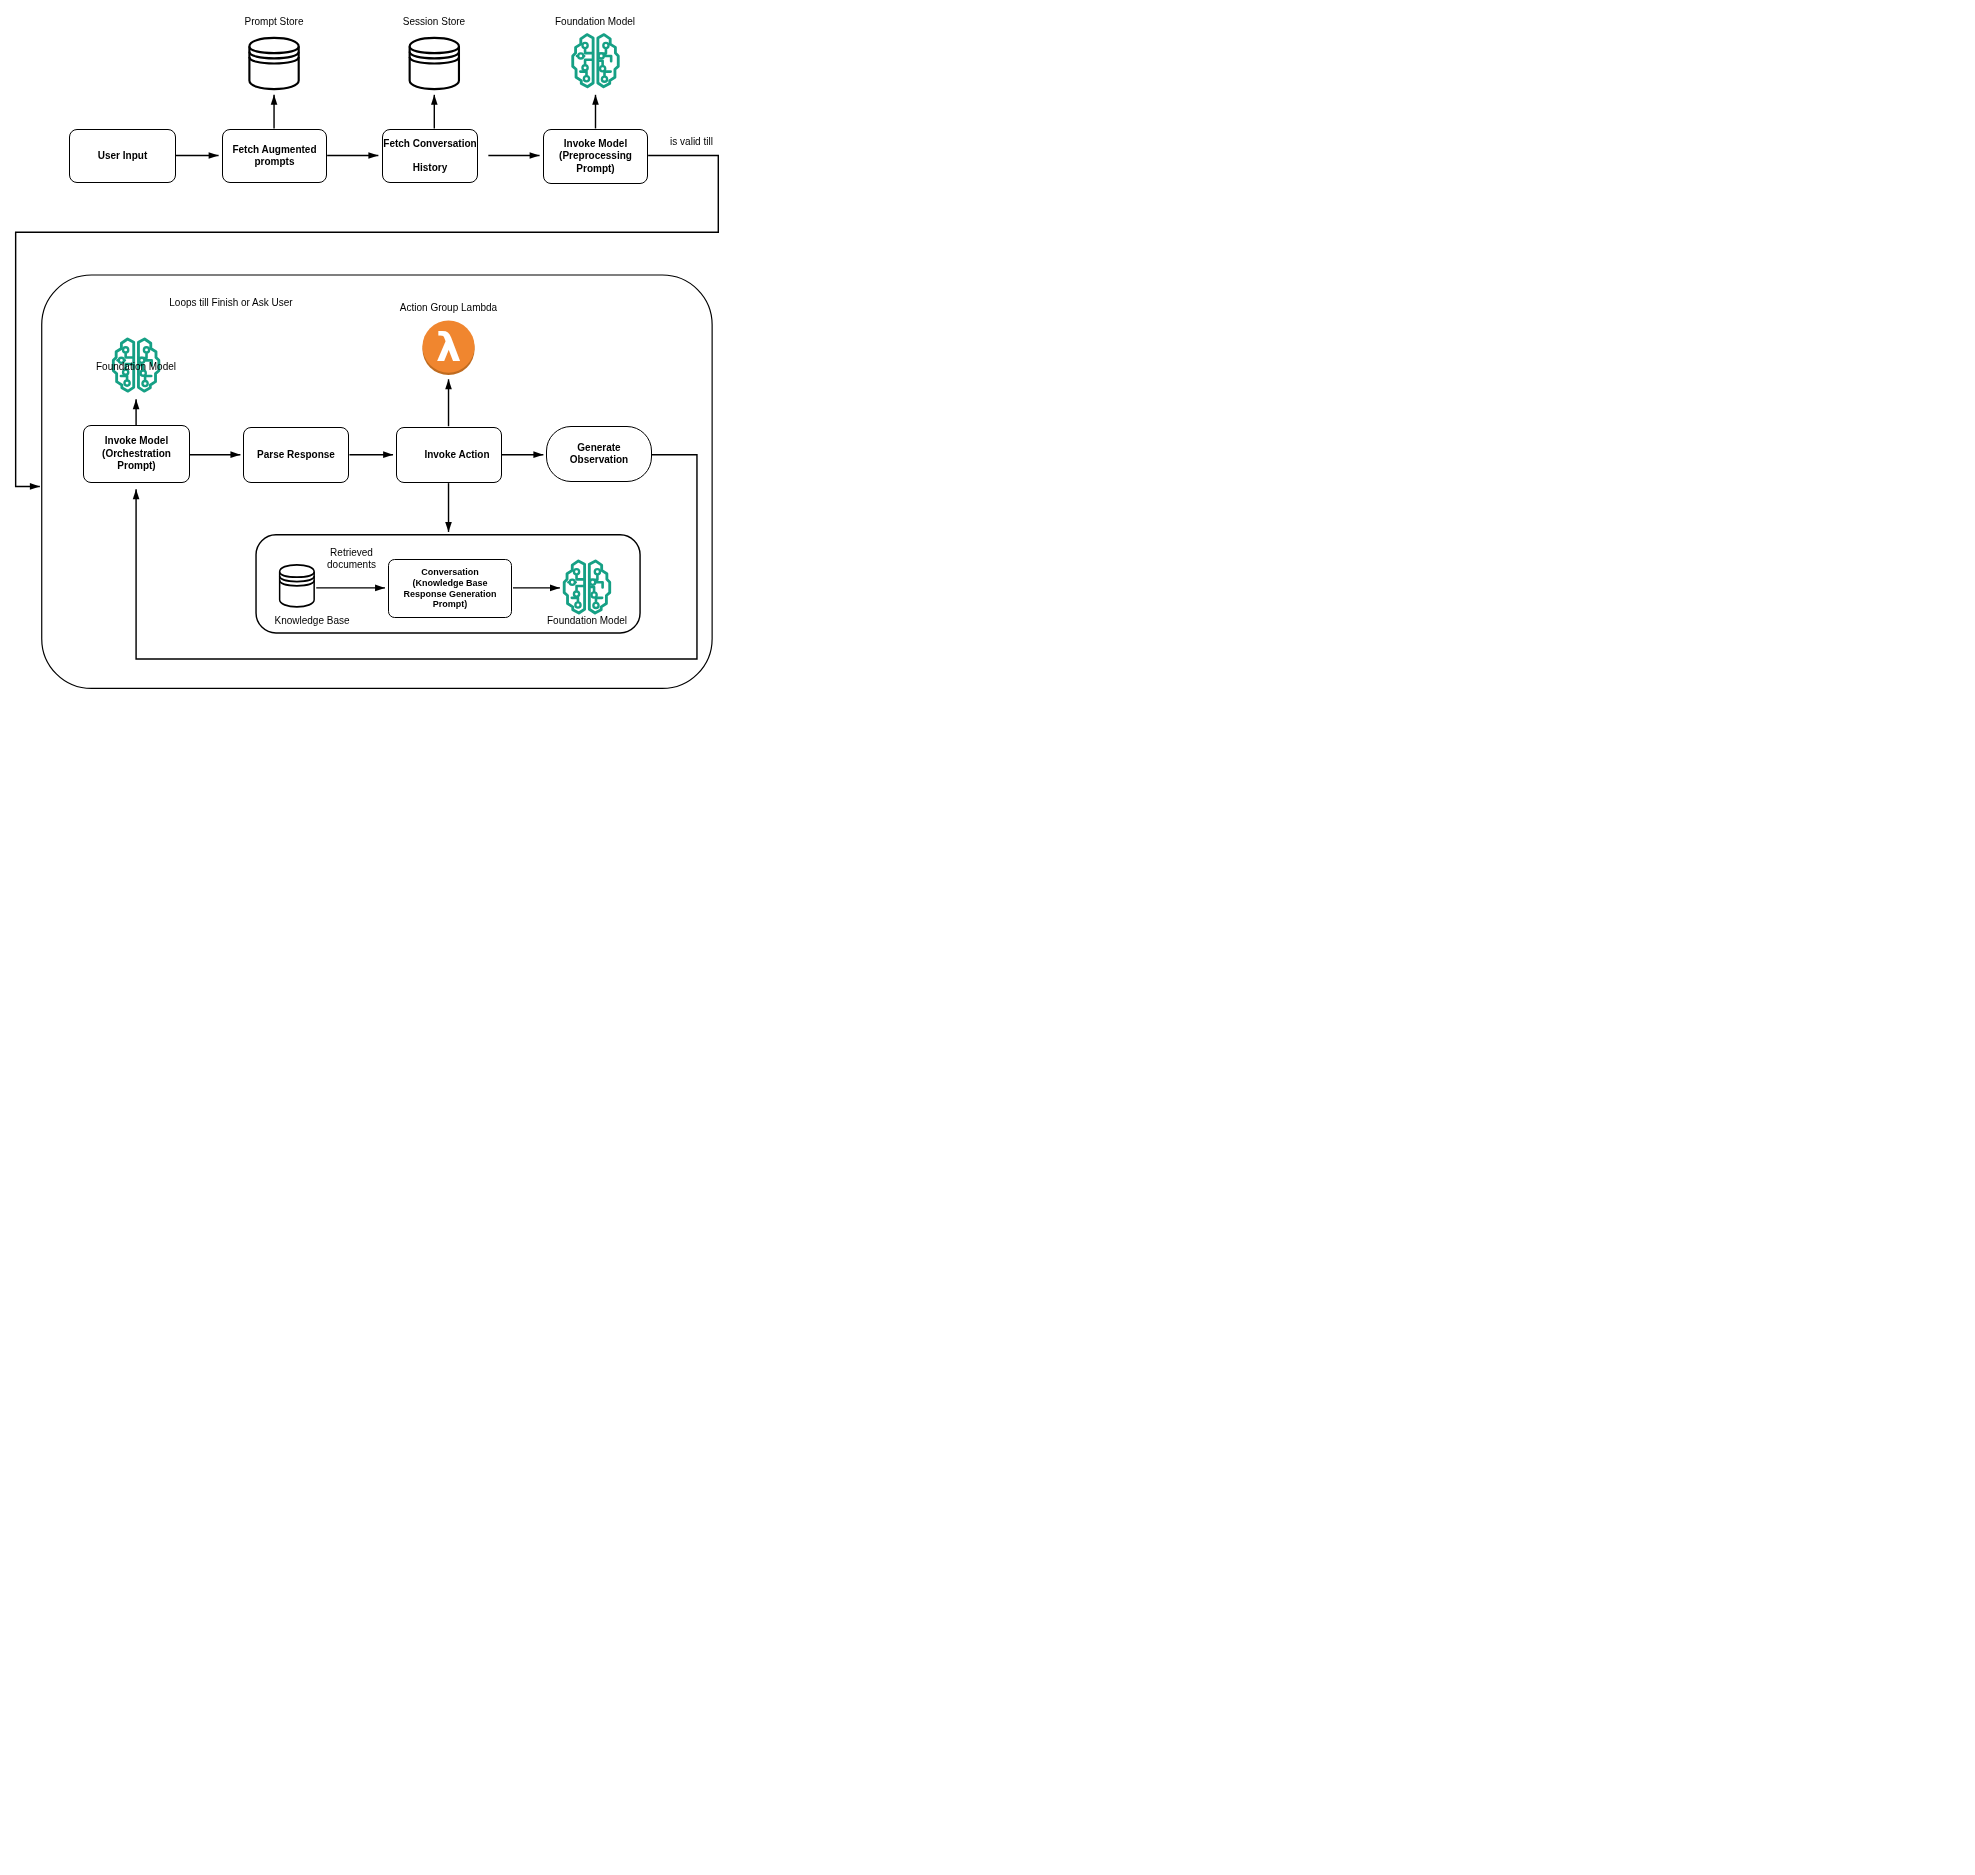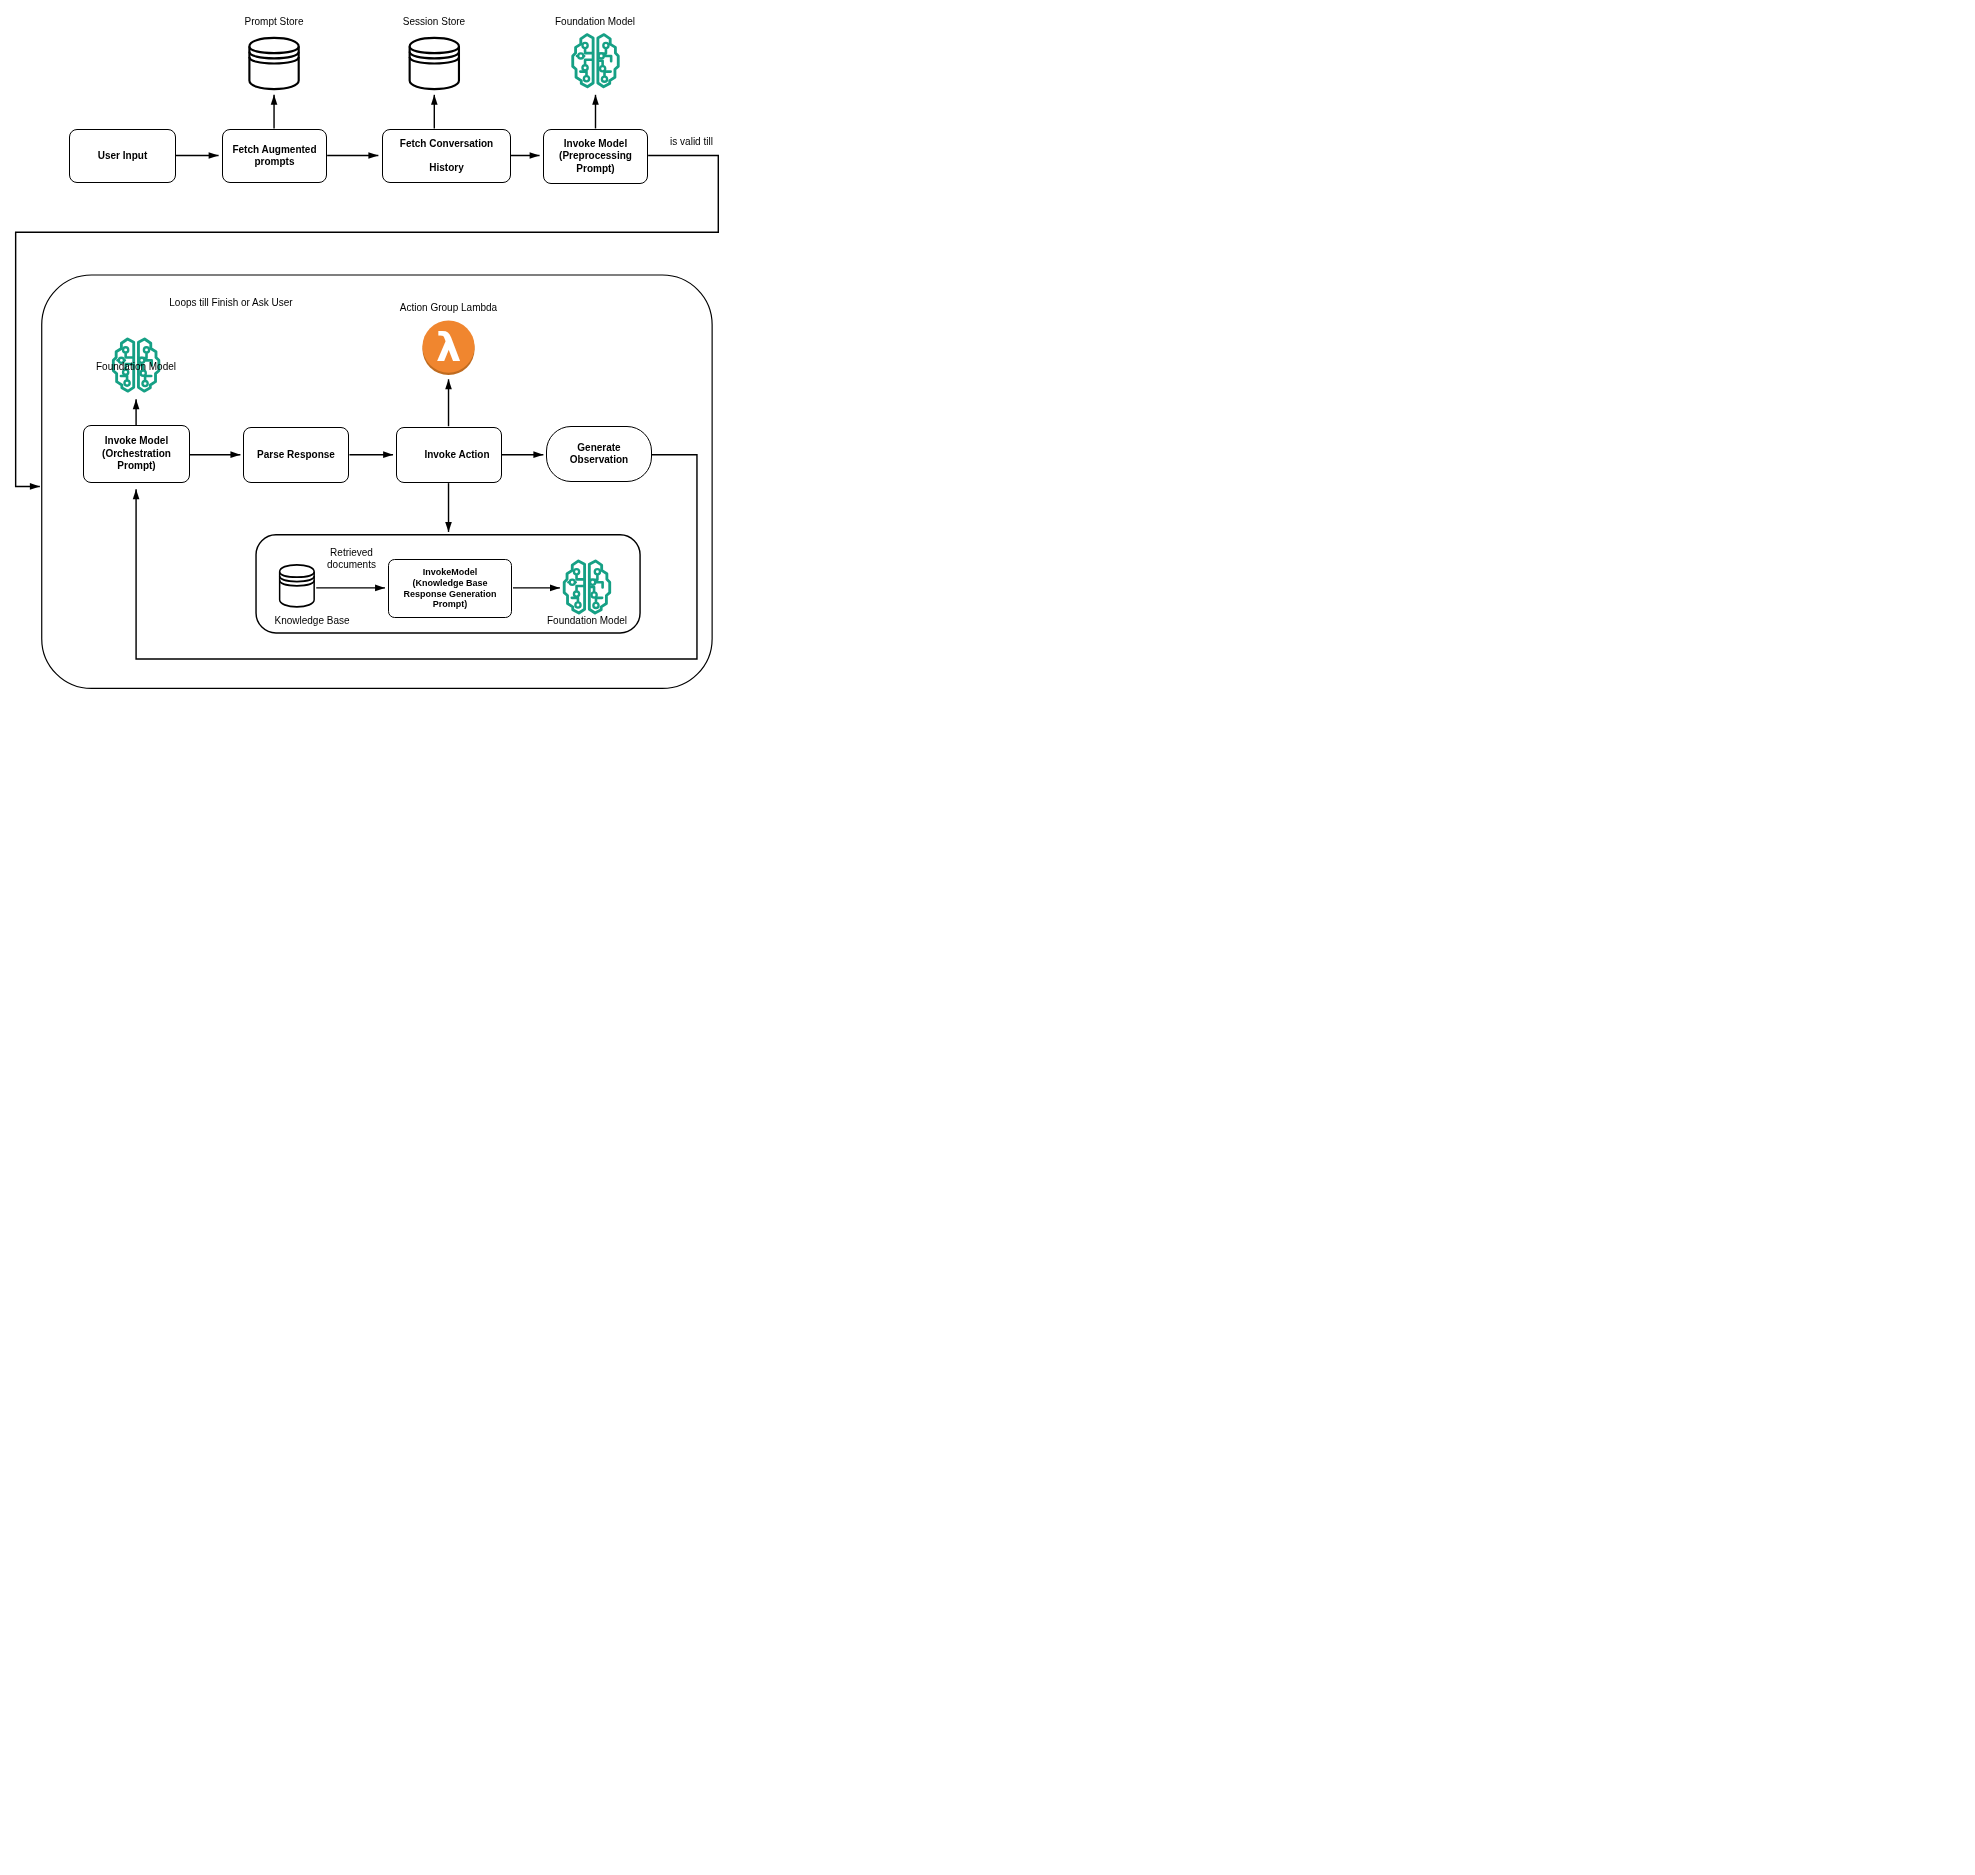--- a/index.html
+++ b/index.html
@@ -137,21 +137,21 @@
 
   <div class="node" style="left:69px; top:129px; width:107px; height:54px;">
     <span class="ln">User Input</span>
   </div>
 
   <div class="node" style="left:222px; top:129px; width:105px; height:54px;">
     <span class="ln">Fetch Augmented</span>
     <span class="ln">prompts</span>
   </div>
 
-  <div class="node" style="left:382px; top:129px; width:129px; height:54px;gap:12px;">
+  <div class="node" style="left:382px; top:129px; width:96px; height:54px;gap:12px;">
     <span class="ln">Fetch Conversation</span>
     <span class="ln">History</span>
   </div>
 
   <div class="node" style="left:543px; top:129px; width:105px; height:55px;">
     <span class="ln">Invoke Model</span>
     <span class="ln">(Preprocessing</span>
     <span class="ln">Prompt)</span>
   </div>
 
@@ -168,21 +168,21 @@
   <div class="node" style="left:396px; top:427px; width:106px; height:56px;padding-left:16px;">
     <span class="ln">Invoke Action</span>
   </div>
 
   <div class="node" style="left:546px; top:426px; width:106px; height:56px;border-radius:25px;">
     <span class="ln">Generate</span>
     <span class="ln">Observation</span>
   </div>
 
   <div class="node small" style="left:388px; top:559px; width:124px; height:59px;">
-    <span class="ln">InvokeModel</span>
+    <span class="ln">Conversation</span>
     <span class="ln">(Knowledge Base</span>
     <span class="ln">Response Generation</span>
     <span class="ln">Prompt)</span>
   </div>
 
   <div class="label" style="left:222px; top:15.6px; width:104px;">Prompt Store</div>
 
   <div class="label" style="left:382px; top:15.6px; width:104px;">Session Store</div>
 
   <div class="label" style="left:543px; top:15.6px; width:104px;">Foundation Model</div>

